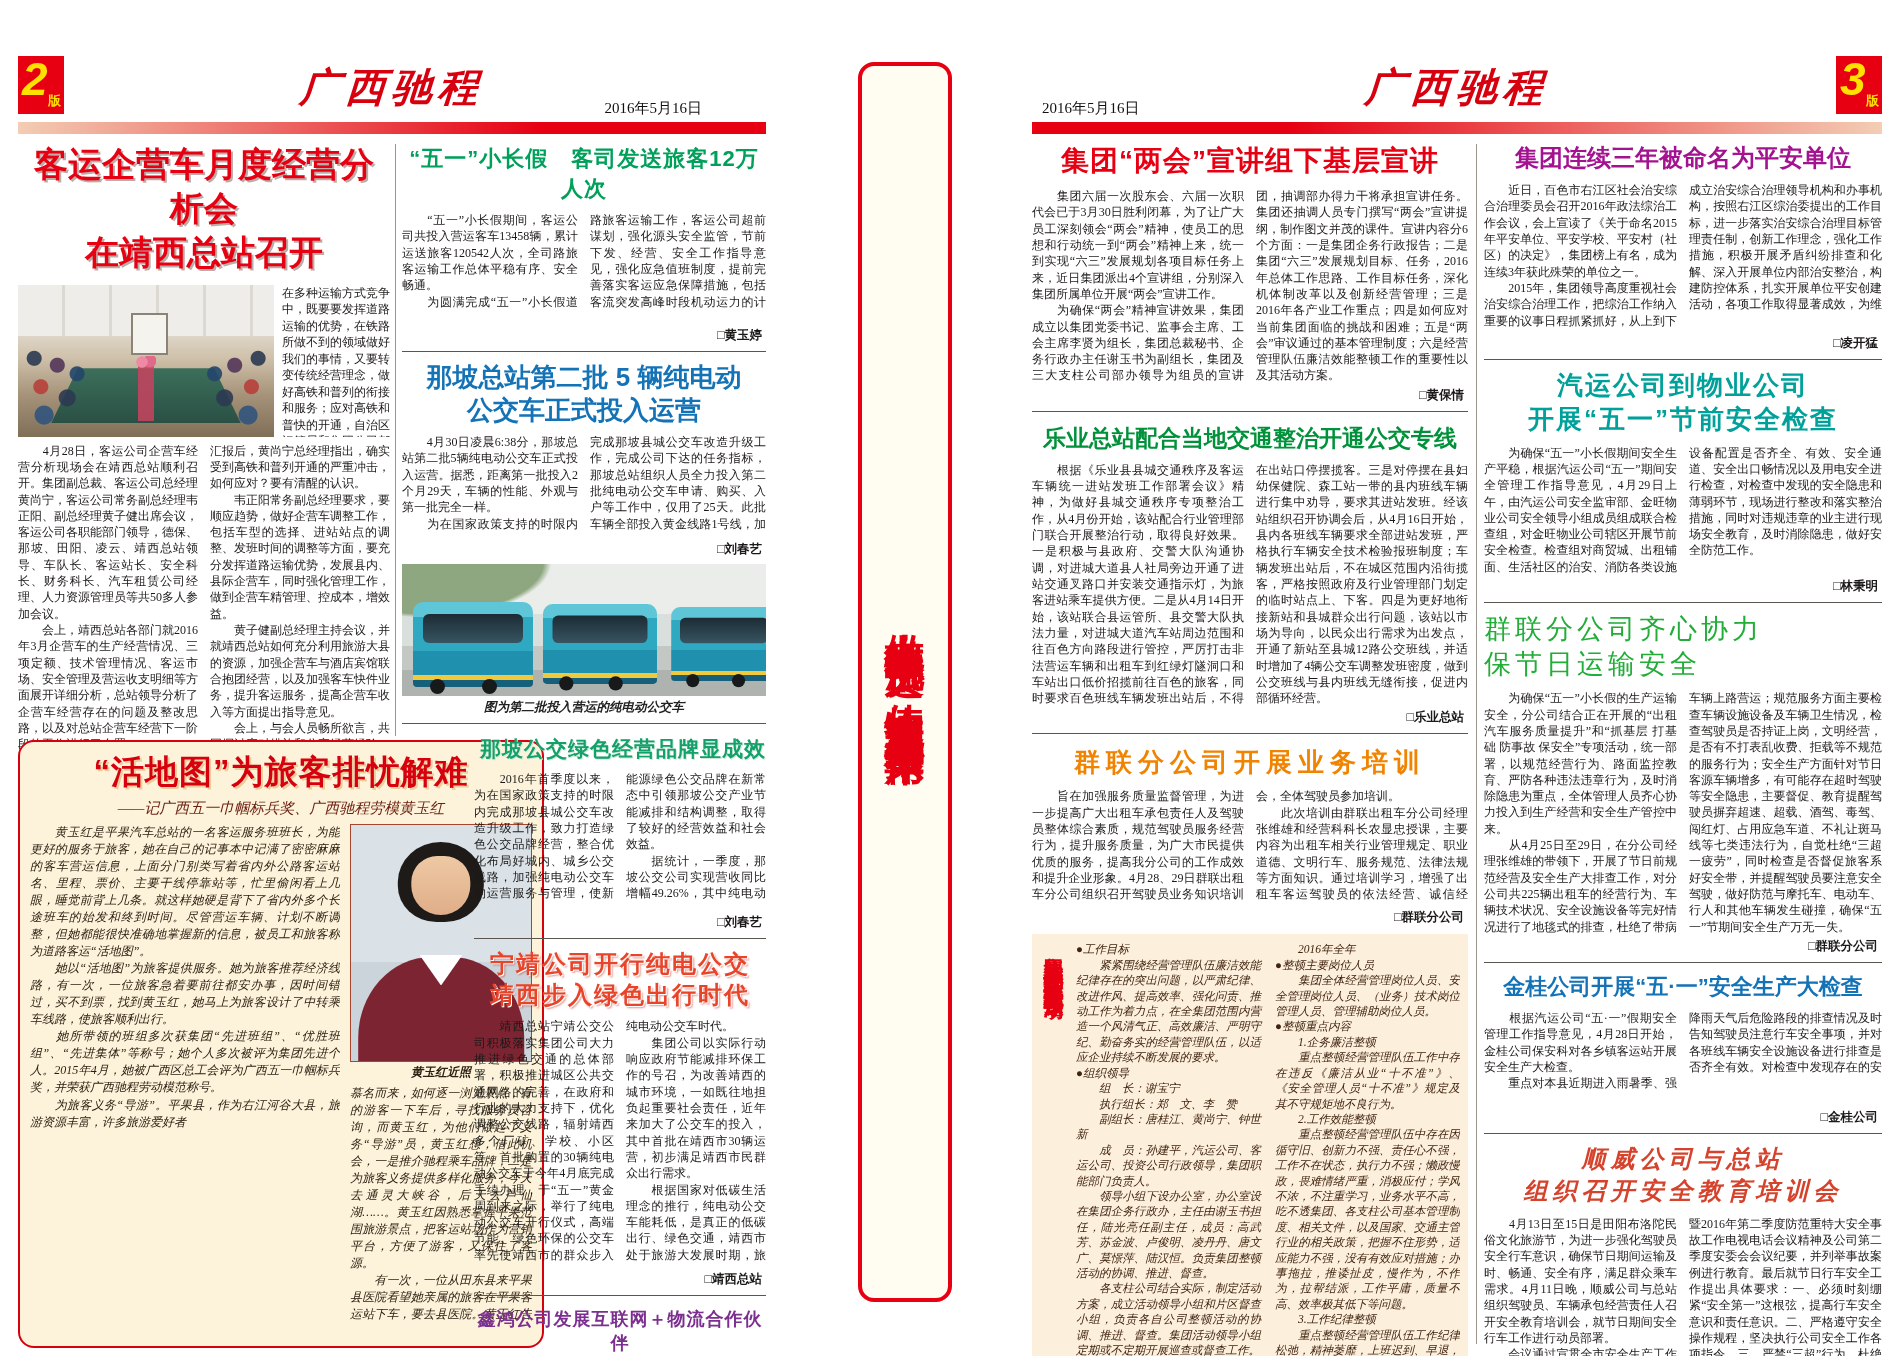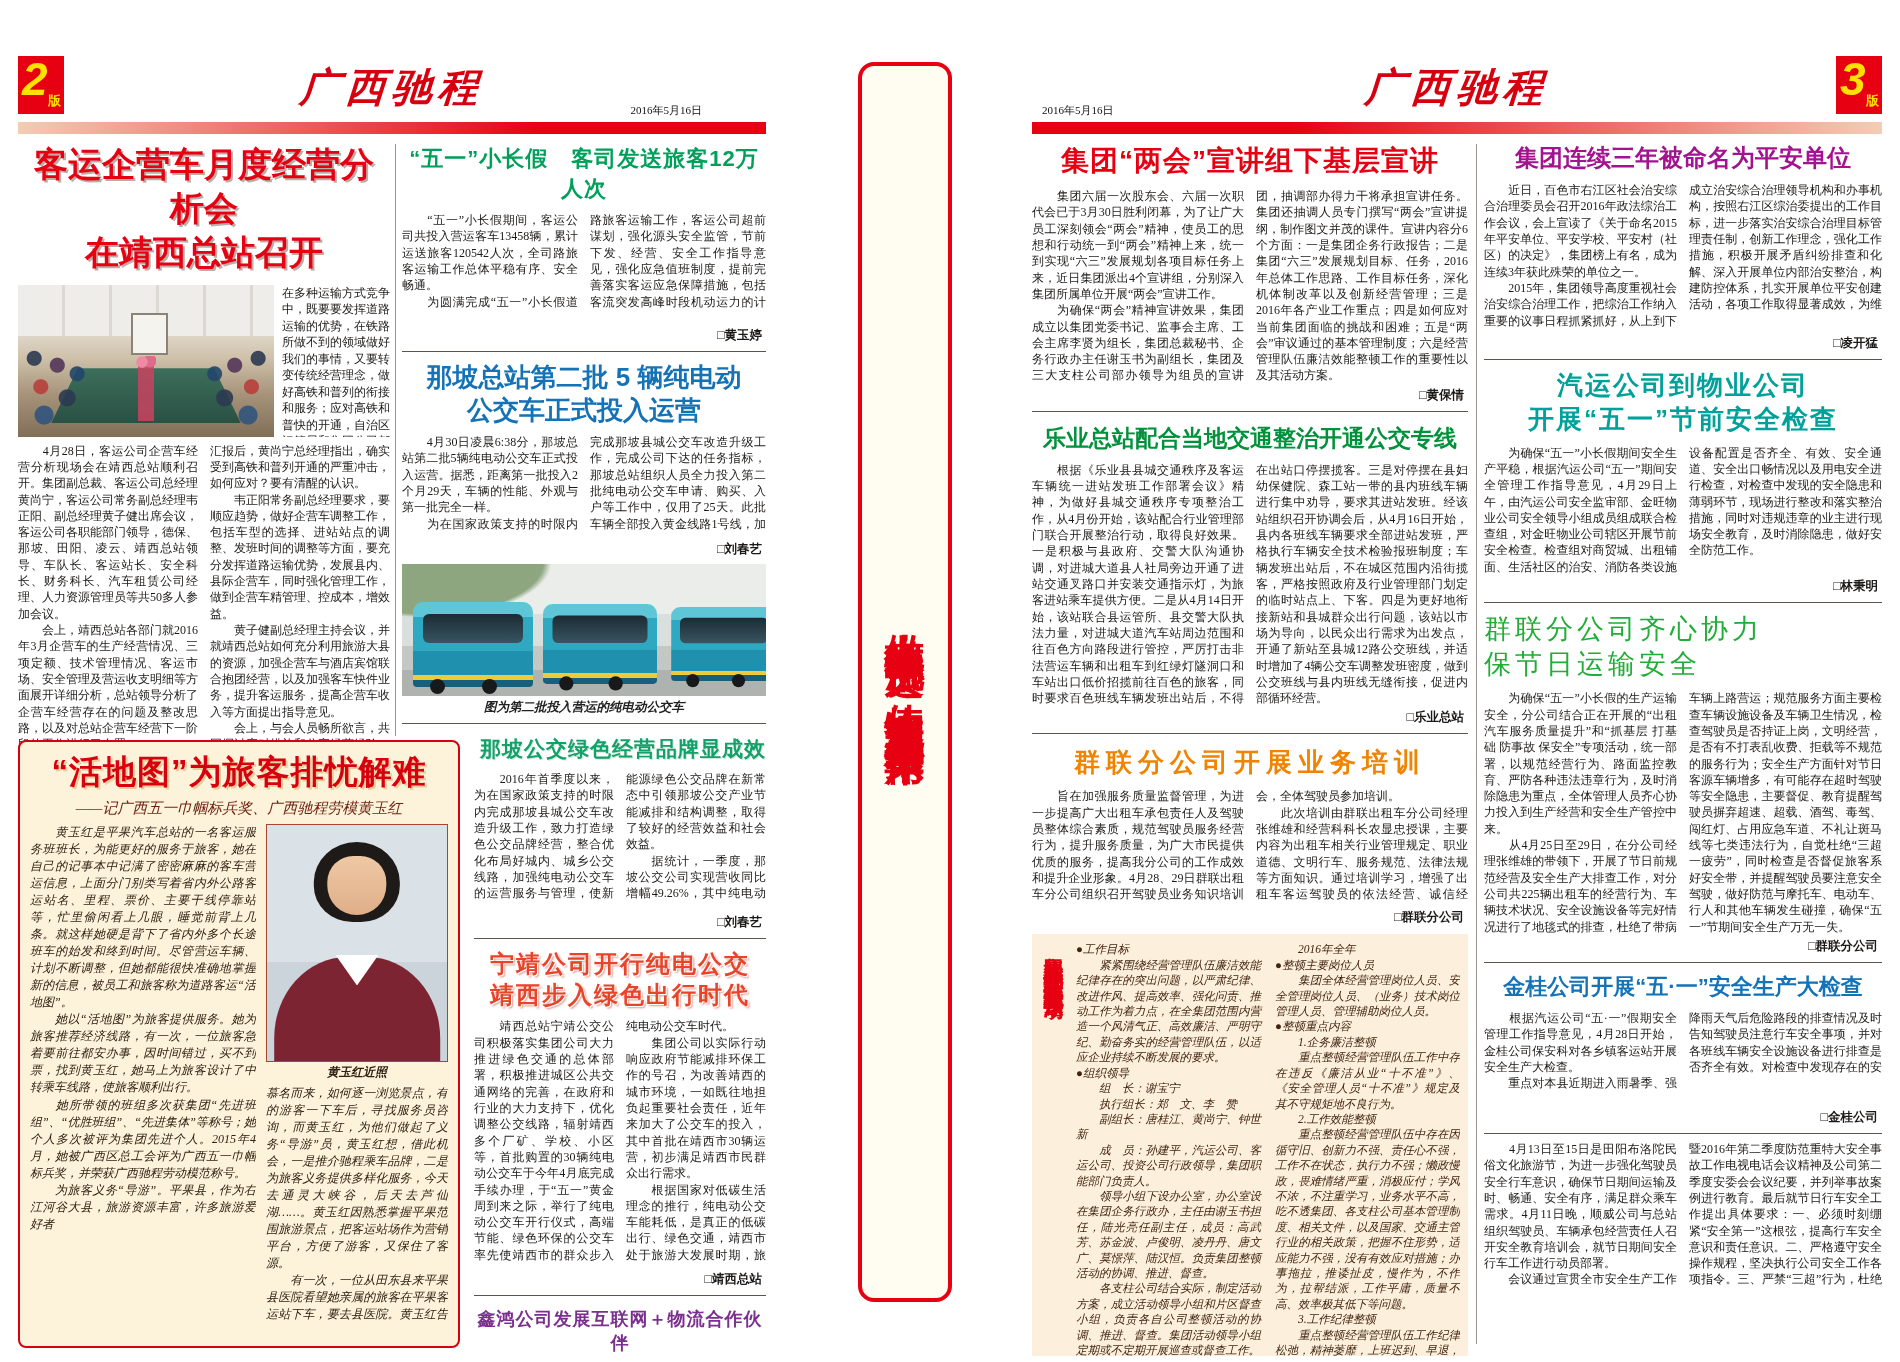--- a/index.html
+++ b/index.html
@@ -12,21 +12,21 @@
   
   .p-head{position:relative;height:74px;}
   .badge{position:absolute;top:8px;width:46px;height:58px;background:#e60012;}
   .badge-l{left:0;} .badge-r{right:0;}
   .badge-num{position:absolute;left:4px;top:-4px;font-family:"Liberation Sans",sans-serif;
              font-size:46px;font-weight:900;font-style:italic;color:#ffe100;}
   .badge-ed{position:absolute;right:3px;bottom:4px;font-size:13px;color:#ffe100;font-weight:700;}
   .masthead{position:absolute;left:0;right:0;top:12px;text-align:center;color:#d6000f;
             font-size:40px;font-weight:900;font-style:italic;letter-spacing:6px;
             font-family:"Liberation Serif",serif;transform:skewX(-4deg);}
-  .pdate{position:absolute;bottom:4px;font-size:11px;color:#111;}
+  .pdate{position:absolute;bottom:4px;font-size:15px;color:#111;}
   .pdate-r{right:64px;} .pdate-l2{left:10px;}
   .hbar{height:12px;margin-bottom:6px;}
   .hbar-l{background:linear-gradient(to right,#f3cdb4,#e60012 70%);}
   .hbar-r{background:linear-gradient(to right,#e60012 30%,#f3cdb4);}
 
   .pbody{position:relative;height:1210px;}
   .vdiv{position:absolute;top:4px;width:1px;background:#9a948c;}
 
   
   .flow{white-space:pre-line;}
@@ -59,22 +59,22 @@
   .pm-pl,.pm-pr{position:absolute;top:42%;width:26%;height:56%;filter:blur(.6px);opacity:.9;
     background:
       radial-gradient(circle at 20% 12%,#2c3a52 0 7px,transparent 8px),
       radial-gradient(circle at 55% 20%,#54365a 0 7px,transparent 8px),
       radial-gradient(circle at 85% 30%,#23476b 0 7px,transparent 8px),
       radial-gradient(circle at 30% 45%,#b8403c 0 7px,transparent 8px),
       radial-gradient(circle at 70% 58%,#2c3a52 0 8px,transparent 9px),
       radial-gradient(circle at 35% 78%,#31557d 0 9px,transparent 10px);}
   .pm-pl{left:1%;} .pm-pr{right:1%;transform:scaleX(-1);}
 
-  .boxmap{position:absolute;left:0;top:600px;width:442px;height:608px;background:#fdf3da;
-          border:2px solid #d7000f;border-radius:8px;padding:8px 10px;box-sizing:border-box;overflow:hidden;}
+  .boxmap{position:absolute;left:0;top:600px;width:526px;height:608px;background:#fdf3da;
+          border:2px solid #d7000f;border-radius:16px;padding:8px 10px;box-sizing:border-box;overflow:hidden;}
   .t-map{font-size:33px;font-weight:900;color:#d7000f;text-align:center;letter-spacing:1px;
          text-shadow:2px 2px 0 #e9cf9e;}
   .map-sub{text-align:center;font-size:15px;font-weight:400;font-style:italic;color:#6b1d10;padding:4px 0 6px;}
   .map-row{display:flex;gap:10px;}
   .map-c1{flex:1;font-size:12px;line-height:1.42;text-align:justify;overflow:hidden;max-height:496px;}
   .map-c2{width:182px;flex:none;font-size:12px;line-height:1.42;text-align:justify;overflow:hidden;max-height:496px;}
   .photo-portrait{position:relative;height:236px;border:1px solid #a8452f;overflow:hidden;
     background:linear-gradient(180deg,#dae1e7 0 58%,#ccd4db 58%);}
   .pt-hair{position:absolute;left:50%;top:7%;width:48%;height:34%;transform:translateX(-50%);
     background:#1d1a18;border-radius:50% 50% 45% 45%;}
@@ -378,20 +378,24 @@
 
         <article>
           <h2 class="t-blue3">金桂公司开展“五·一”安全生产大检查</h2>
           <div class="cols flow h-b8">　　根据汽运公司“五·一”假期安全管理工作指导意见，4月28日开始，金桂公司保安科对各乡镇客运站开展安全生产大检查。
 　　重点对本县近期进入雨暑季、强降雨天气后危险路段的排查情况及时告知驾驶员注意行车安全事项，并对各班线车辆安全设施设备进行排查是否齐全有效。对检查中发现存在的安全隐患问题立即整改，确保节假日期间安全生产工作持续稳定。</div>
           <div class="byline">□金桂公司</div>
         </article>
         <div class="hsep"></div>
 
         <article>
+          <h2 class="t-verm">
+            <span>顺威公司与总站</span><br>
+            <span>组织召开安全教育培训会</span>
+          </h2>
           <div class="cols flow h-b9">　　4月13日至15日是田阳布洛陀民俗文化旅游节，为进一步强化驾驶员安全行车意识，确保节日期间运输及时、畅通、安全有序，满足群众乘车需求。4月11日晚，顺威公司与总站组织驾驶员、车辆承包经营责任人召开安全教育培训会，就节日期间安全行车工作进行动员部署。
 　　会议通过宣贯全市安全生产工作暨2016年第二季度防范重特大安全事故工作电视电话会议精神及公司第二季度安委会会议纪要，并列举事故案例进行教育。最后就节日行车安全工作提出具体要求：一、必须时刻绷紧“安全第一”这根弦，提高行车安全意识和责任意识。二、严格遵守安全操作规程，坚决执行公司安全工作各项指令。三、严禁“三超”行为，杜绝行车事故的发生。四、时刻防范与摩托车发生碰撞，确保节日旅客运输工作安全有序。</div>
 
         </article>
       </section>
     </div>
   </div>
 </div>
 
 </body></html>

